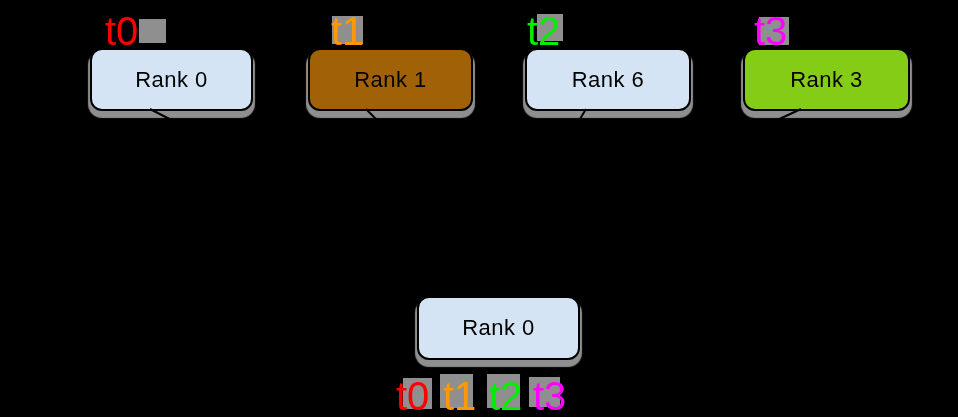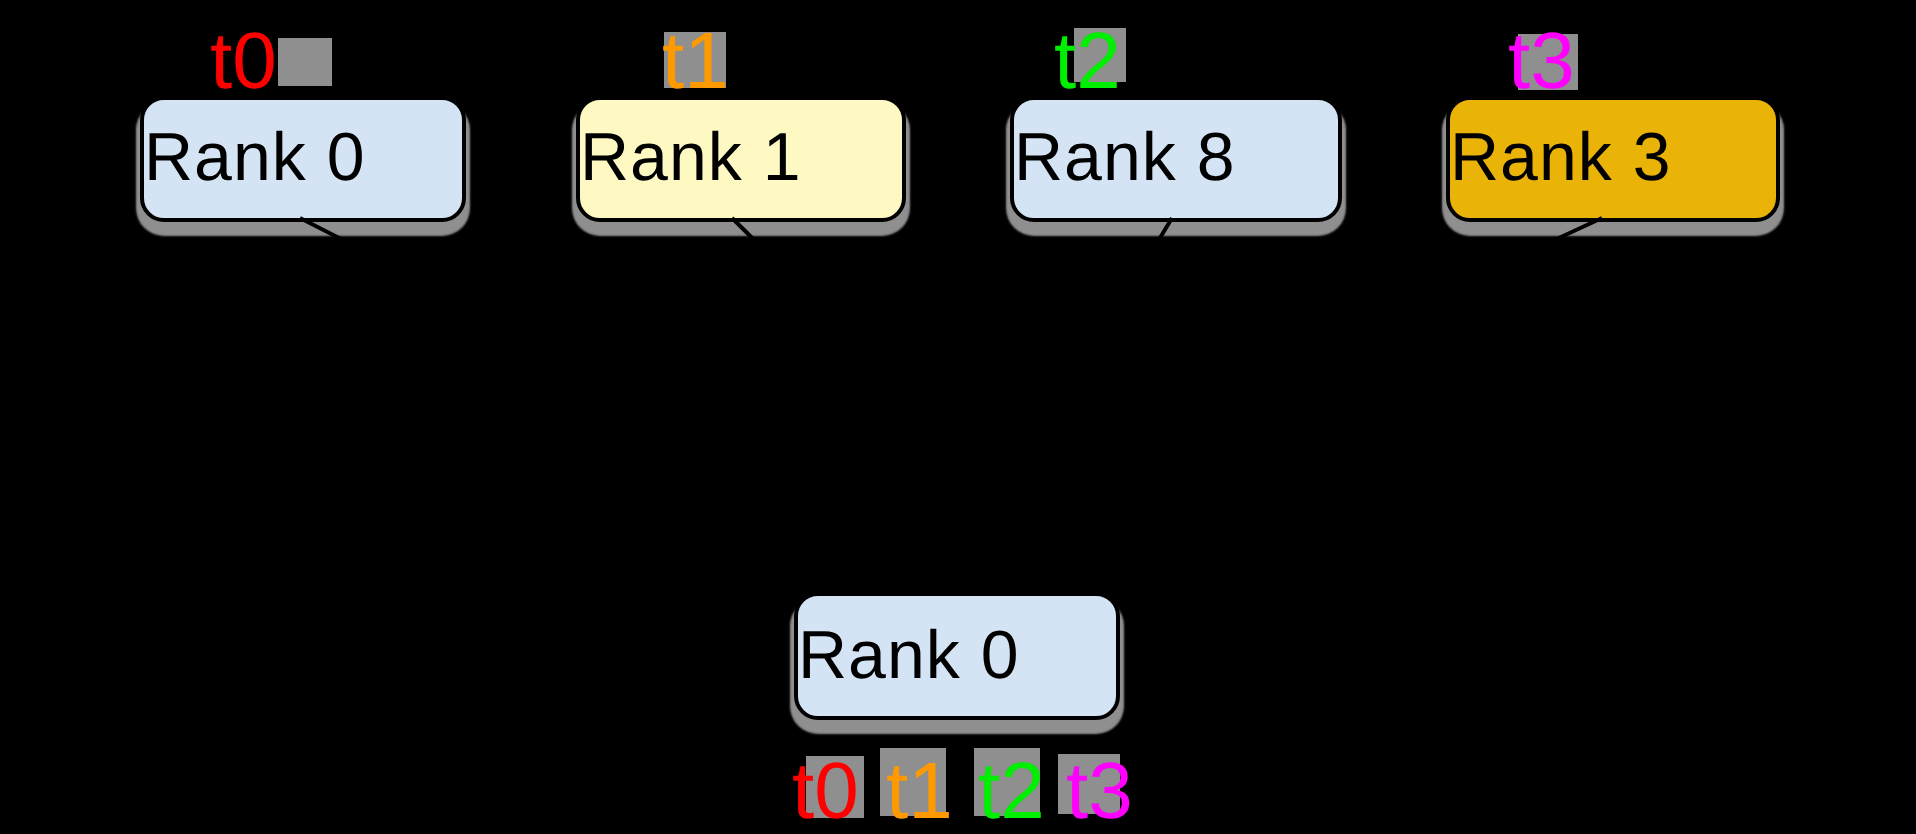--- a/index.html
+++ b/index.html
@@ -9,22 +9,22 @@
     font-family:"Liberation Sans", sans-serif;
   }
   .stage{position:absolute;left:0;top:0;width:958px;height:417px;}
 
   
   .node{
     position:absolute;box-sizing:border-box;
     border:2.5px solid #000;border-radius:12px;
     background:#d4e4f5;
     box-shadow:0 5px 1px 2px #8f8f8f;
-    display:flex;align-items:center;
-    font-size:34px;color:#000;letter-spacing:0.5px;
+    display:flex;align-items:center;justify-content:center;
+    font-size:22px;color:#000;letter-spacing:0.5px;margin-left:20px;
   }
   .n0{left:70px;top:48px;width:163px;height:63px}
   .n1{left:288px;top:48px;width:165px;height:63px}
   .n2{left:505px;top:48px;width:166px;height:63px}
   .n3{left:723px;top:48px;width:167px;height:63px}
   .nb{left:397px;top:296px;width:163px;height:64px}
 
   
   .tag-s{position:absolute;background:#8f8f8f;}
   .tag-x{position:absolute;font-weight:normal;font-size:40px;line-height:1;white-space:nowrap;}
@@ -44,27 +44,27 @@
   .arrows{position:absolute;left:0;top:0;pointer-events:none;}
 </style>
 </head>
 <body>
 
 <div class="stage">
 
   <div class="node n0" style="background-color: rgb(212, 228, 245);">
     <span>Rank 0</span>
   </div>
-  <div class="node n1" style="background-color: #fef9c3;">
+  <div class="node n1" style="background-color: #a16207;">
     <span>Rank 1</span>
   </div>
   <div class="node n2" style="background-color: rgb(212, 228, 245);">
-    <span>Rank 8</span>
+    <span>Rank 6</span>
   </div>
-  <div class="node n3" style="background-color: #eab308;">
+  <div class="node n3" style="background-color: #84cc16;">
     <span>Rank 3</span>
   </div>
 
   <span class="tag-s ts-a0"></span>
   <span class="tag-x tx-a0" style="color: rgb(255, 0, 0);">t0</span>
 
   <span class="tag-s ts-a1"></span>
   <span class="tag-x tx-a1" style="color: rgb(255, 153, 0);">t1</span>
 
   <span class="tag-s ts-a2"></span>

